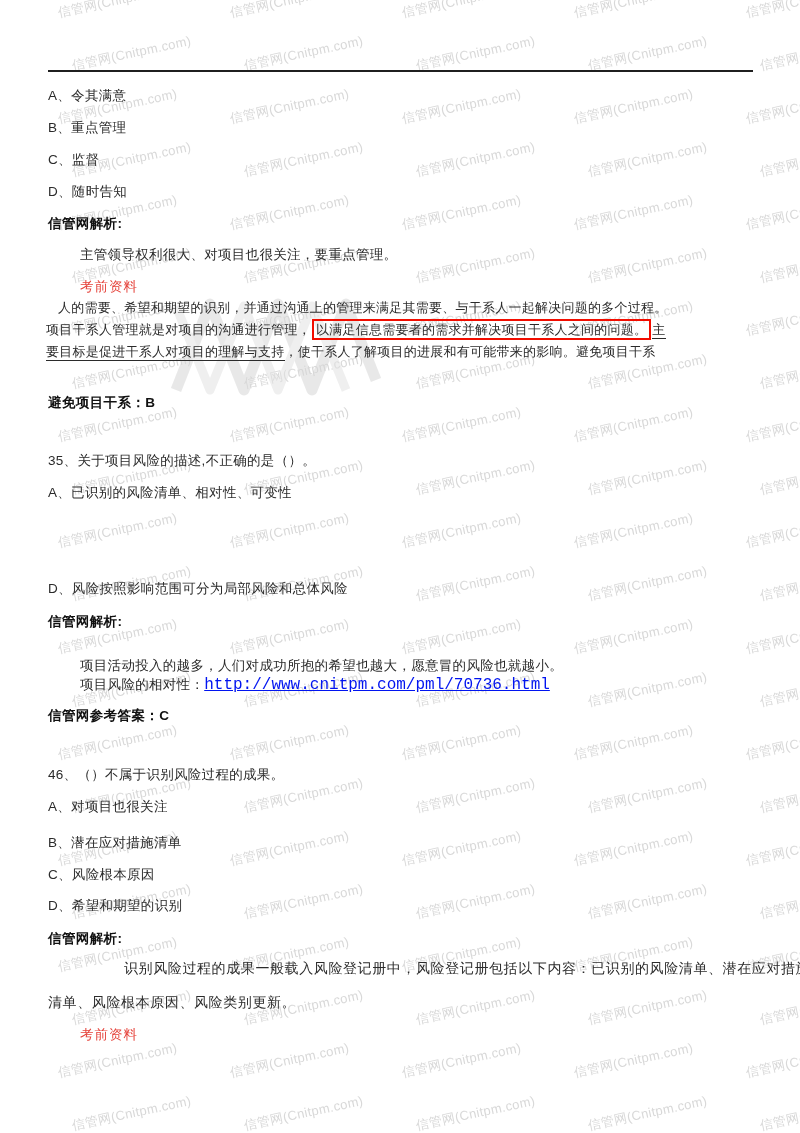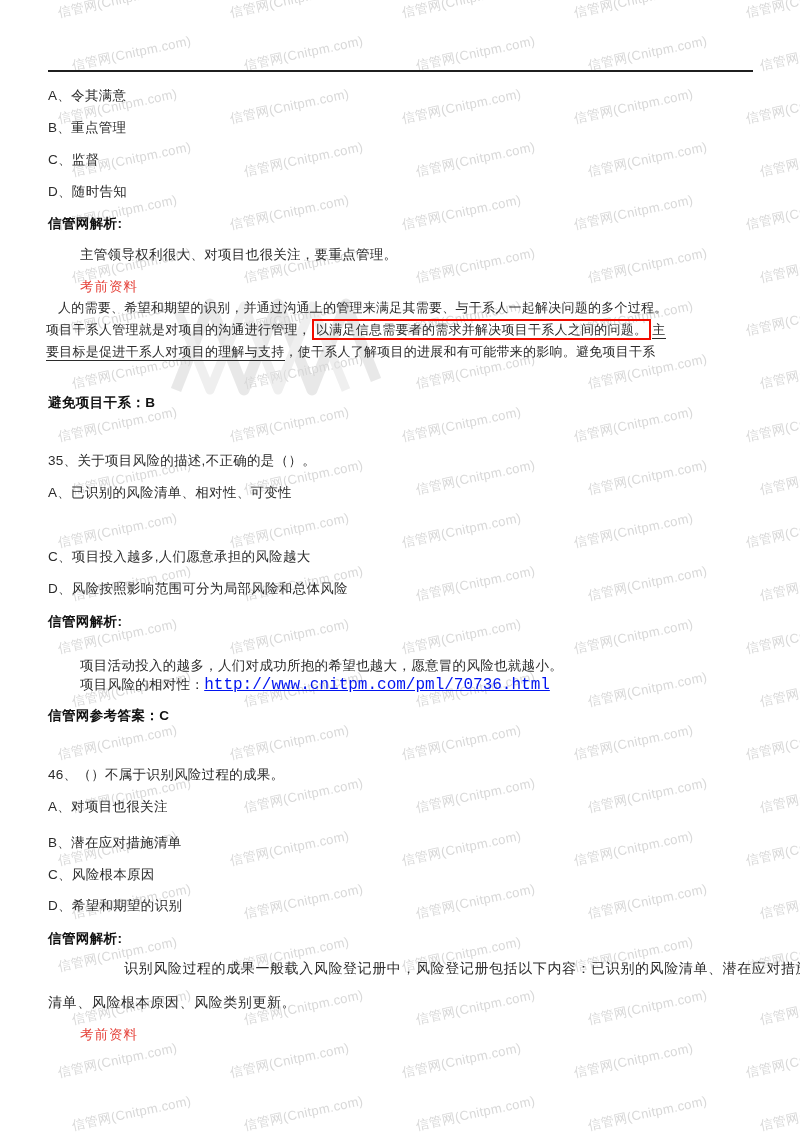--- a/index.html
+++ b/index.html
@@ -193,21 +193,20 @@
       <span>项目干系人管理就是对项目的沟通进行管理，</span><span class="seg-box">以满足信息需要者的需求并解决项目干系人之间的问题。</span><span class="seg-u">主</span>
     </div>
     <div class="abs pline" style="left:46px;top:344px;">
       <span class="seg-u">要目标是促进干系人对项目的理解与支持</span><span>，使干系人了解项目的进展和有可能带来的影响。避免项目干系</span>
     </div>
 
     <div class="abs bold" style="left:48px;top:394px;">避免项目干系：B</div>
 
     <div class="abs txt" style="left:48px;top:453px;">35、关于项目风险的描述,不正确的是（）。</div>
     <div class="abs txt" style="left:48px;top:485px;">A、已识别的风险清单、相对性、可变性</div>
-    <div class="abs txt" style="left:48px;top:549px;">C、项目投入越多,人们愿意承担的风险越大</div>
     <div class="abs txt" style="left:48px;top:581px;">D、风险按照影响范围可分为局部风险和总体风险</div>
 
     <div class="abs bold" style="left:48px;top:613px;">信管网解析:</div>
     <div class="abs txt" style="left:80px;top:658px;">项目活动投入的越多，人们对成功所抱的希望也越大，愿意冒的风险也就越小。</div>
 
     <div class="abs txt" style="left:80px;top:676px;">
       <span>项目风险的相对性：</span><a class="link">http://www.cnitpm.com/pml/70736.html</a>
     </div>
 
     <div class="abs bold" style="left:48px;top:707px;">信管网参考答案：C</div>

